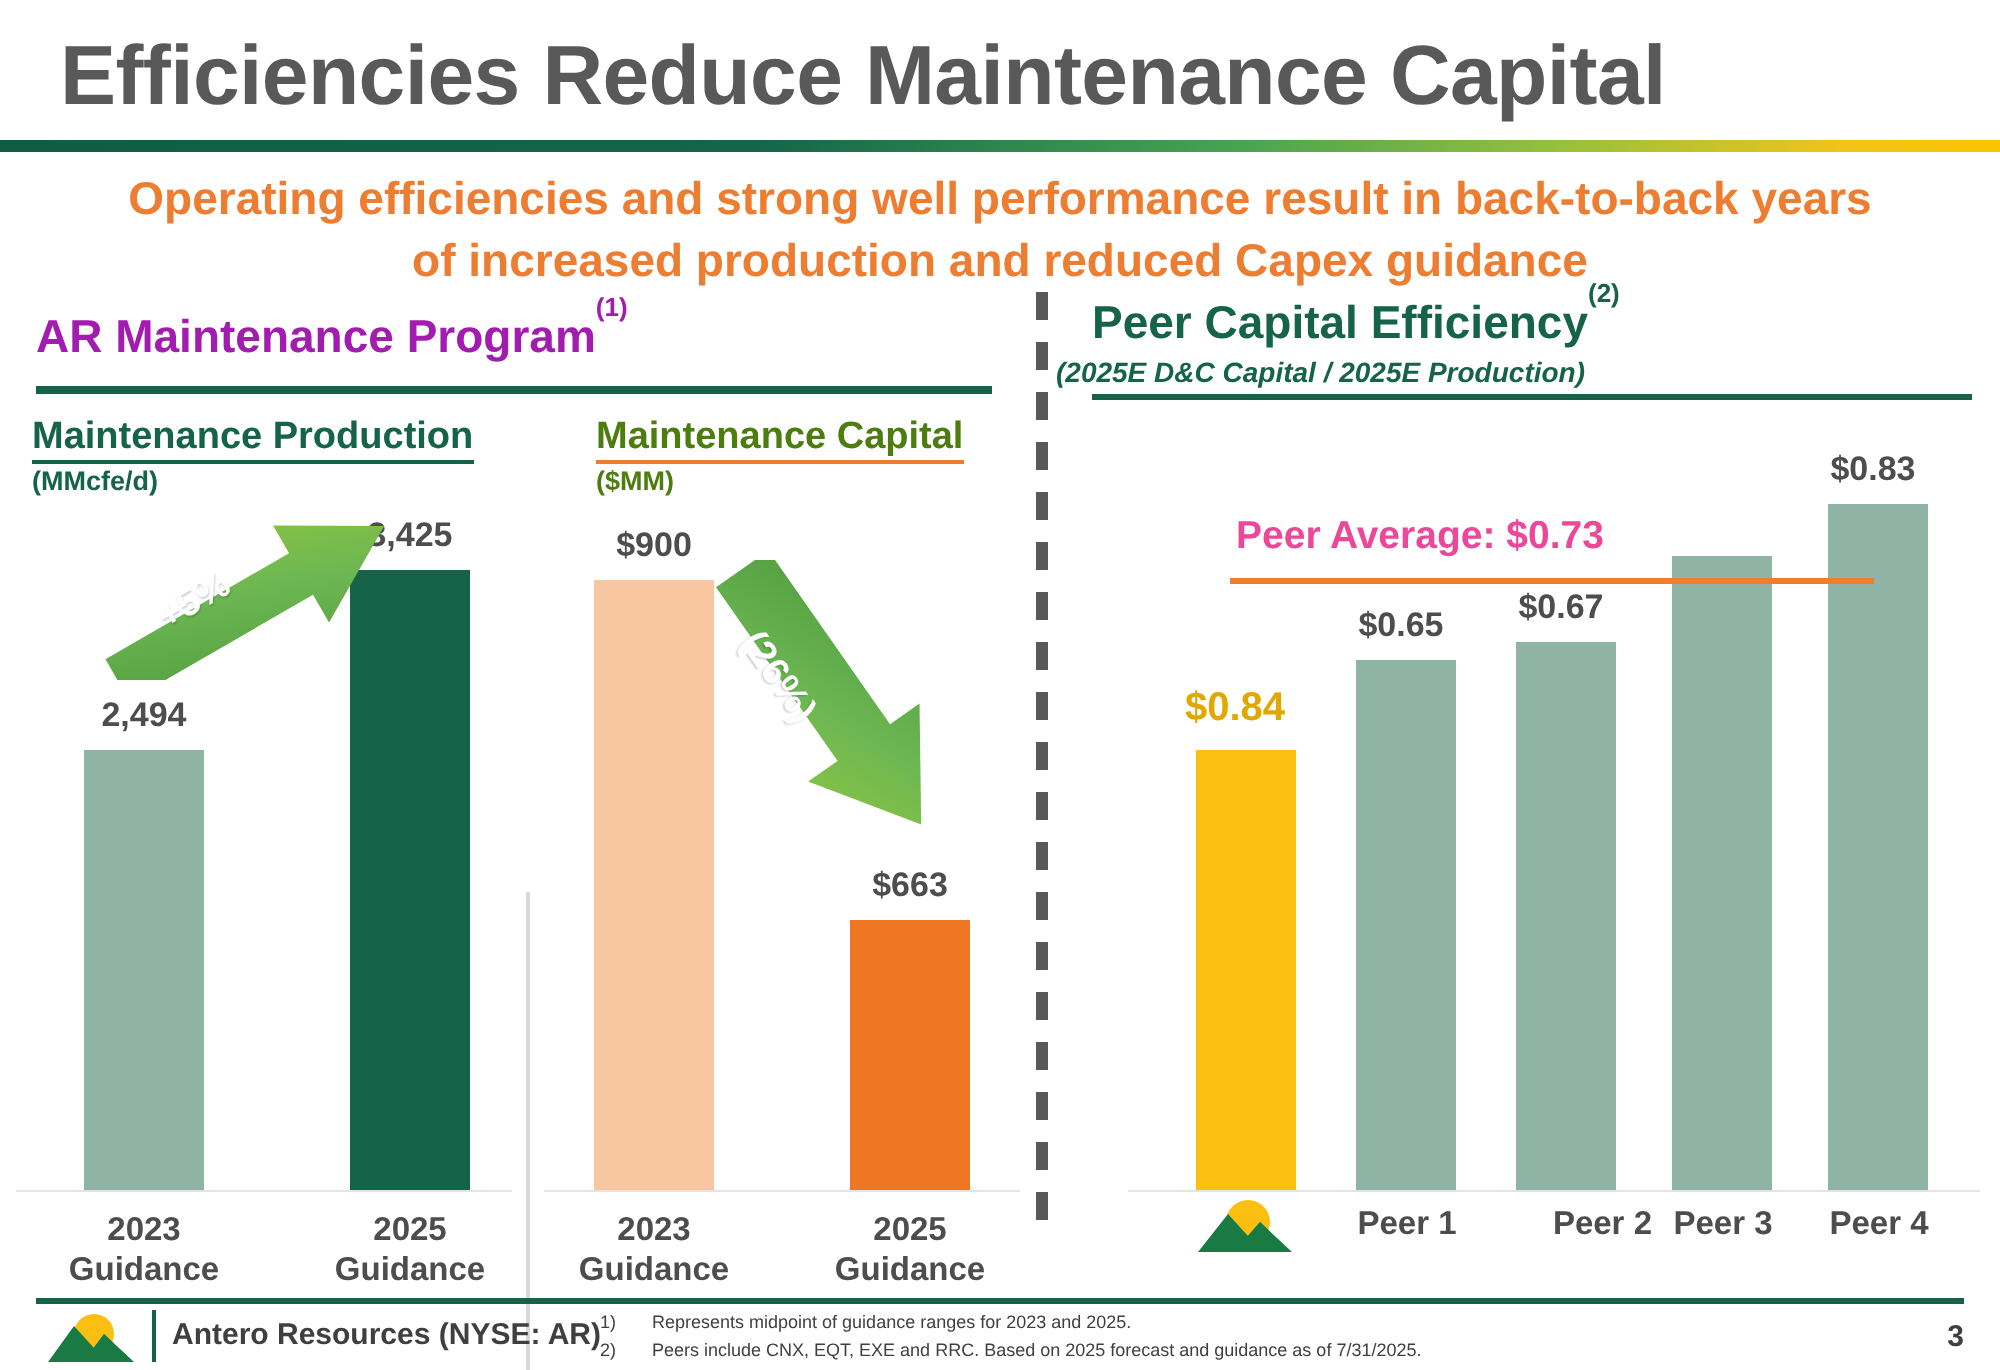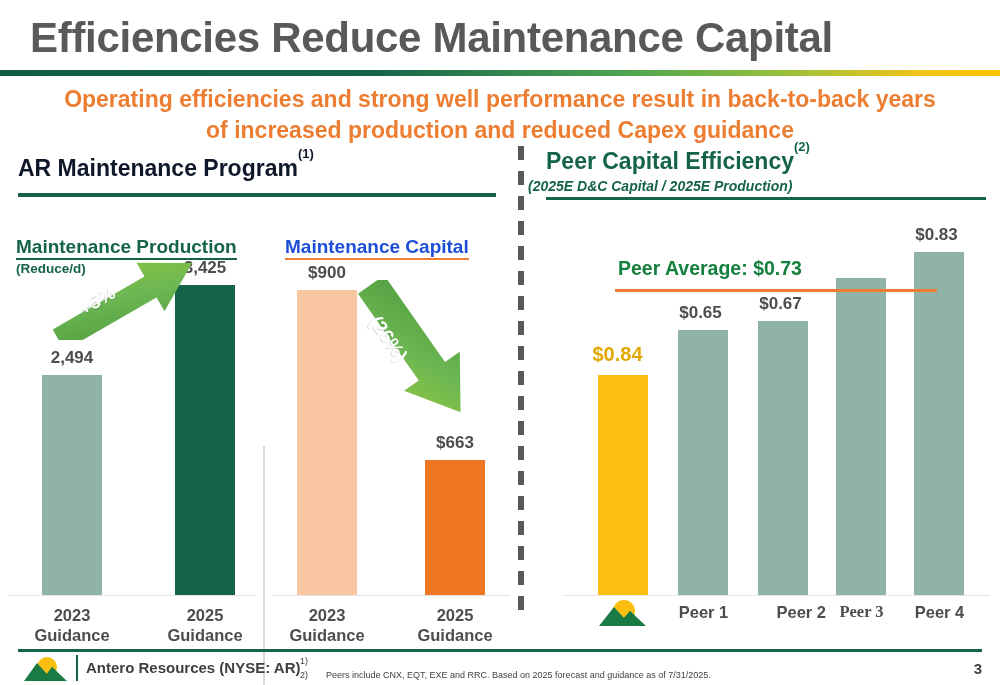--- a/index.html
+++ b/index.html
@@ -48,51 +48,50 @@
     line-height: 1.33;
   }
 
   
   .left-panel-title {
     position: absolute;
     left: 18px;
     top: 155px;
     font-size: 23px;
     font-weight: bold;
-    color: #0f172a;
+    color: #a21caf;
     white-space: nowrap;
   }
   .left-panel-title sup { font-size: 13px; top: -0.7em; position: relative; }
   .left-title-rule {
     position: absolute;
     left: 18px;
     top: 193px;
     width: 478px;
     height: 3.5px;
     background: #156349;
   }
 
   .sub-head {
     position: absolute;
     top: 208px;
     font-size: 19px;
     font-weight: bold;
     white-space: nowrap;
     padding-bottom: 2px;
-    margin-top: 28px;
   }
   .sub-head .unit {
     display: block;
     font-size: 13.5px;
     font-weight: bold;
     padding-top: 3px;
   }
   .sub-head-prod { left: 16px; color: #156349; }
   .sub-head-prod .lbl { border-bottom: 2.5px solid #156349; padding-bottom: 1px; }
-  .sub-head-cap  { left: 285px; color: #1d4ed8; }
+  .sub-head-cap  { left: 298px; color: #4d7c0f; }
   .sub-head-cap .lbl { border-bottom: 2.5px solid #ed7d31; padding-bottom: 1px; }
 
   .right-panel-title {
     position: absolute;
     left: 546px;
     top: 148px;
     font-size: 23px;
     font-weight: bold;
     color: #156349;
     white-space: nowrap;
@@ -187,21 +186,21 @@
   #right-plot { left: 560px; top: 230px; width: 430px; height: 365px; }
   .peer-avg-line {
     position: absolute;
     height: 3px;
     background: #ed7d31;
   }
   .peer-avg-label {
     position: absolute;
     font-size: 19.5px;
     font-weight: bold;
-    color: #15803d;
+    color: #ec4899;
     white-space: nowrap;
   }
 
   
   .logo-mark { position: relative; display: inline-block; }
   .logo-mark svg { display: block; }
 
   
   .footer-rule {
     position: absolute;
@@ -255,24 +254,25 @@
 <div class="title-rule"></div>
 <div class="subtitle">Operating efficiencies and strong well performance result in back-to-back years of increased production and reduced Capex guidance</div>
 
 <div class="left-panel-title">
   <span>AR Maintenance Program</span><sup>(1)</sup>
 </div>
 <div class="left-title-rule"></div>
 
 <div class="sub-head sub-head-prod">
   <span class="lbl">Maintenance Production</span>
-  <span class="unit">(Reduce/d)</span>
+  <span class="unit">(MMcfe/d)</span>
 </div>
 <div class="sub-head sub-head-cap">
   <span class="lbl">Maintenance Capital</span>
+  <span class="unit">($MM)</span>
 </div>
 
 <div class="right-panel-title">
   <span>Peer Capital Efficiency</span><sup>(2)</sup>
 </div>
 <div class="right-panel-sub">(2025E D&amp;C Capital / 2025E Production)</div>
 <div class="right-title-rule"></div>
 
 <div class="panel-divider"></div>
 
@@ -366,36 +366,37 @@
 
   <div class="logo-mark" style="position:absolute; left:37px; top:368px;">
     <svg width="52" height="30" viewBox="0 0 52 30">
       <circle cx="27" cy="13" r="11" fill="#fbbf11"></circle>
       <path d="M2 28 L17 9 L27 20 L33 13 L49 28 Z" fill="#1a7a43"></path>
       <path d="M26 21 L33 13 L38 18 L31 21 Z" fill="#1a7a43"></path>
     </svg>
   </div>
   <div class="cat-label" style="left:101px; top:372px; width:85px;">Peer 1</div>
   <div class="cat-label" style="left:181px; top:372px; width:85px;text-align:right;">Peer 2</div>
-  <div class="cat-label" style="left:259px; top:372px; width:85px;font-family:Liberation Serif, serif;">Peer 3</div>
+  <div class="cat-label" style="left:259px; top:372px; width:85px;">Peer 3</div>
   <div class="cat-label" style="left:337px; top:372px; width:85px;">Peer 4</div>
 </div>
 
 <div class="footer-rule"></div>
 <div class="footer-logo logo-mark">
   <svg width="48" height="28" viewBox="0 0 48 28">
     <circle cx="25" cy="12" r="10" fill="#fbbf11"></circle>
     <path d="M2 26 L15 8 L25 19 L30 12 L45 26 Z" fill="#1a7a43"></path>
     <path d="M24 20 L30 12 L35 17 L29 20 Z" fill="#1a7a43"></path>
   </svg>
 </div>
 <div class="footer-divider"></div>
 <div class="footer-company">Antero Resources (NYSE: AR)</div>
 <div class="footnotes">
   <div class="fn-row">
     <span class="fn-num">1)</span>
+    <span>Represents midpoint of guidance ranges for 2023 and 2025.</span>
   </div>
   <div class="fn-row">
     <span class="fn-num">2)</span>
     <span>Peers include CNX, EQT, EXE and RRC. Based on 2025 forecast and guidance as of 7/31/2025.</span>
   </div>
 </div>
 <div class="page-num">3</div>
 
 </body></html>

